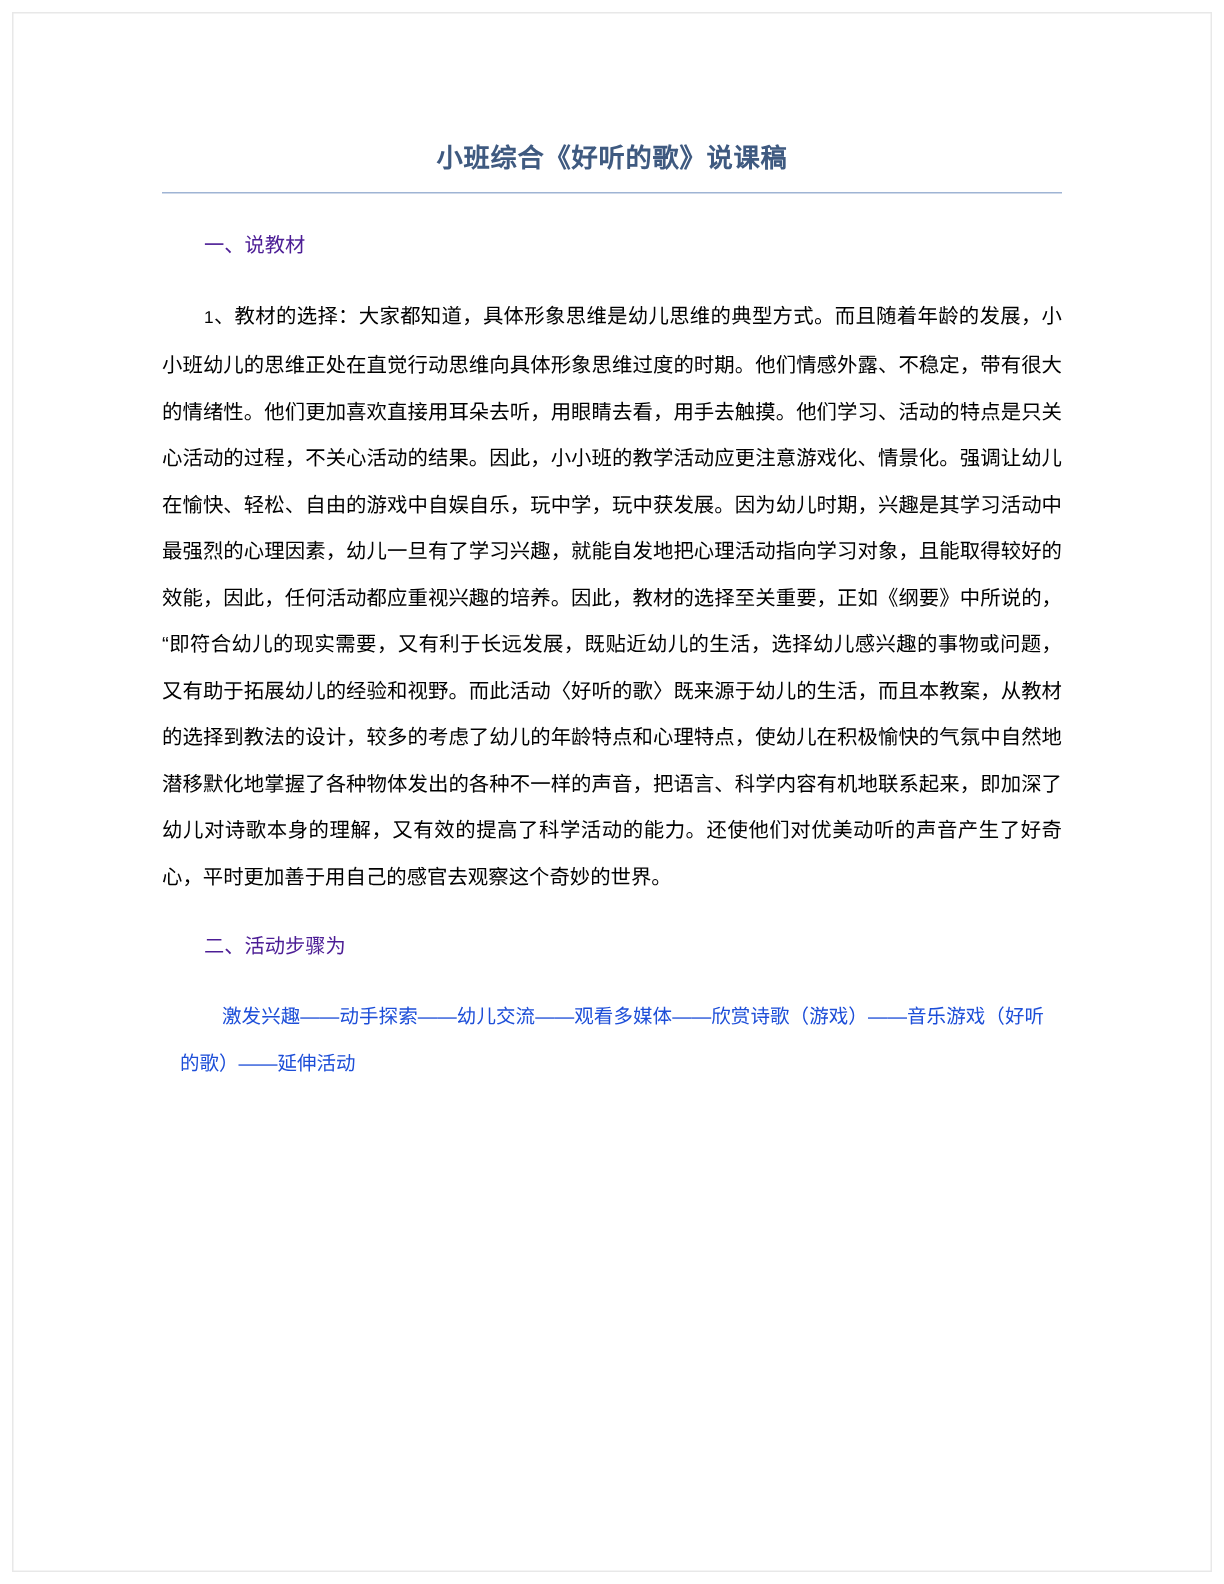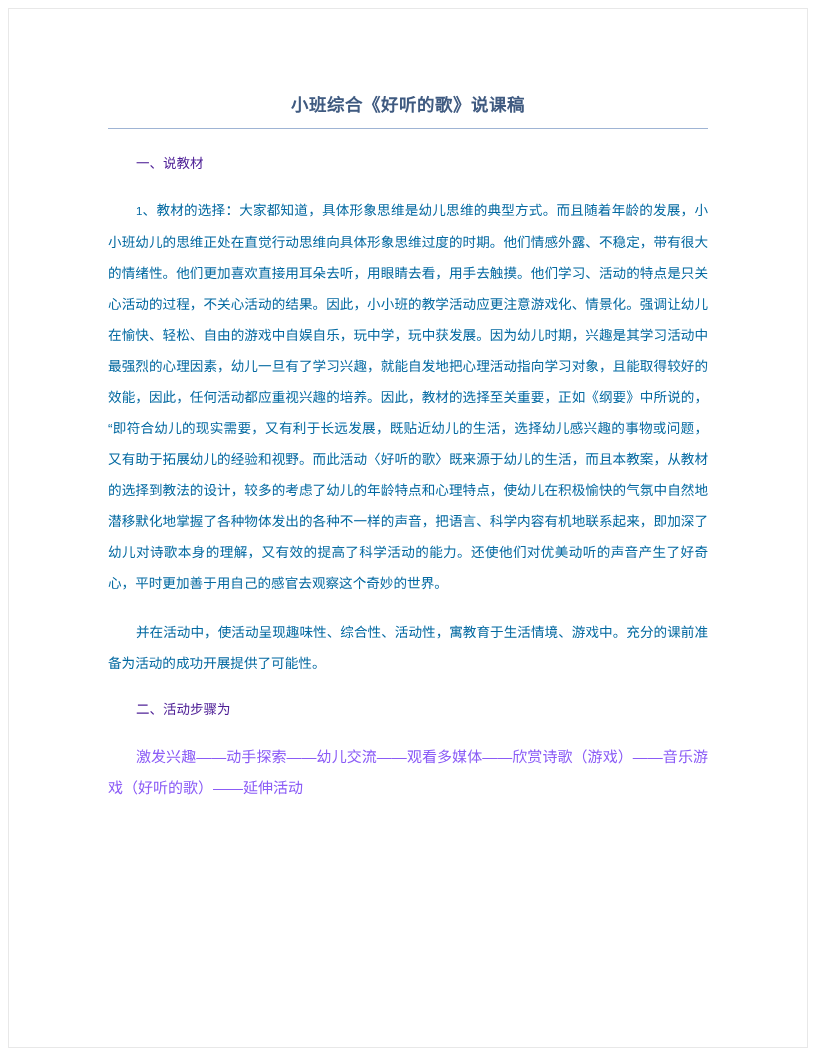--- a/index.html
+++ b/index.html
@@ -50,38 +50,38 @@
   }
   .section-heading {
     font-size: 13.5px;
     color: #4c1d95;
     line-height: 1.9;
     margin: 0 0 18px 0;
     text-indent: 28px;
   }
   .para {
     font-size: 13.6px;
-    color: #0369a1;
+    color: #000000;
     line-height: 31px;
     margin: 0 0 18px 0;
     text-align: justify;
     text-justify: inter-ideograph;
     text-indent: 28px;
     word-break: break-all;
   }
   .list-num {
     font-size: 11.5px;
     vertical-align: baseline;
     letter-spacing: 0;
   }
   .steps {
-    font-size: 15px;
-    color: #8b5cf6;
+    font-size: 13px;
+    color: #1d4ed8;
     line-height: 31px;
-    margin: 0;
+    margin: 12px;
     text-align: justify;
     text-justify: inter-ideograph;
     text-indent: 28px;
     word-break: break-all;
   }
 </style>
 </head>
 <body>
 
 <div class="page">
@@ -91,21 +91,20 @@
 
     <h1 class="doc-title">小班综合《好听的歌》说课稿</h1>
 
     <hr class="title-rule">
 
     <p class="section-heading">一、说教材</p>
 
     <p class="para"><span class="list-num">1</span><span>、</span><span>教材的选择：大家都知道，具体形象思维是幼儿思维的典型方式。而且随着年龄的发展，小小班幼儿的思维正处在直觉行动思维向具体形象思维过度的时期。他们情感外露、不稳定，带有很大的情绪性。他们更加喜欢直接用耳朵去听，用眼睛去看，用手去触摸。他们学习、活动的特点是只关心活动的过程，不关心活动的结果。因此，小小班的教学活动应更注意游戏化、情景化。强调让幼儿在愉快、轻松、自由的游戏中自娱自乐，玩中学，玩中获发展。因为幼儿时期，兴趣是其学习活动中最强烈的心理因素，幼儿一旦有了学习兴趣，就能自发地把心理活动指向学习对象，且能取得较好的效能，因此，任何活动都应重视兴趣的培养。因此，教材的选择至关重要，正如《纲要》中所说的，“即符合幼儿的现实需要，又有利于长远发展，既贴近幼儿的生活，选择幼儿感兴趣的事物或问题，又有助于拓展幼儿的经验和视野。而此活动〈好听的歌〉既来源于幼儿的生活，而且本教案，从教材的选择到教法的设计，较多的考虑了幼儿的年龄特点和心理特点，使幼儿在积极愉快的气氛中自然地潜移默化地掌握了各种物体发出的各种不一样的声音，把语言、科学内容有机地联系起来，即加深了幼儿对诗歌本身的理解，又有效的提高了科学活动的能力。还使他们对优美动听的声音产生了好奇心，平时更加善于用自己的感官去观察这个奇妙的世界。</span></p>
 
 
-    <p class="para">并在活动中，使活动呈现趣味性、综合性、活动性，寓教育于生活情境、游戏中。充分的课前准备为活动的成功开展提供了可能性。</p>
 
     <p class="section-heading">二、活动步骤为</p>
 
 
     <p class="steps">激发兴趣——动手探索——幼儿交流——观看多媒体——欣赏诗歌（游戏）——音乐游戏（好听的歌）——延伸活动</p>
 
   </div>
 </div>
 
 </body></html>

